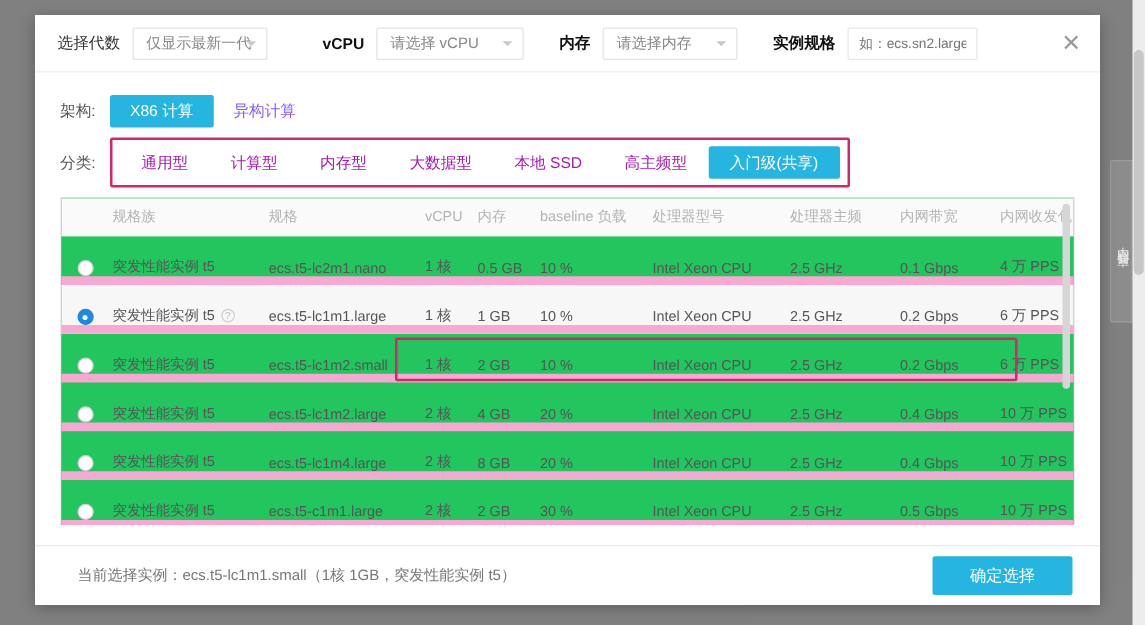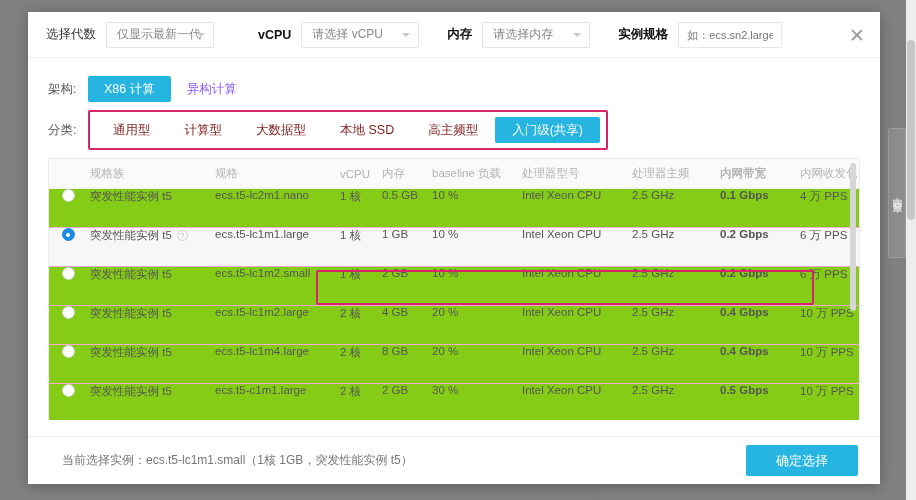--- a/index.html
+++ b/index.html
@@ -189,69 +189,69 @@
     padding: 5px 6px;
     box-sizing: border-box;
   }
   .cat-chip {
     display: inline-flex;
     align-items: center;
     justify-content: center;
     height: 26px;
     padding: 0 17px;
     font-size: 12.5px;
-    color: #7f1d1d;
+    color: #a21caf;
     border-radius: 2px;
     cursor: pointer;
     white-space: nowrap;
   }
   .cat-chip.active { background: #25b5e0; color: #fff; }
 
   
   .table-outer {
     position: relative;
     margin-top: 8px;
     height: 262px;
     border: 1px solid #ececec;
     border-bottom: none;
     box-sizing: border-box;
     overflow: hidden;
-    background: #84cc16;
+    background: #22c55e;
   }
   .thead {
     display: flex;
     align-items: center;
     height: 30px;
     background: #fafafa;
     border-bottom: 1px solid #efefef;
     font-size: 11.5px;
     color: #b3b3b3;
     box-sizing: border-box;
   }
   .trow {
     display: flex;
-    align-items: flex-start;
+    align-items: flex-end;
     height: 39px;
-    border-bottom: 1px solid #f9a8d4;
+    border-bottom: 7px solid #f9a8d4;
     font-size: 11.5px;
     color: #555;
     box-sizing: border-box;
     position: relative;
   }
   .trow.selected { background: #f7f7f7; }
 
   .c-radio { flex: 0 0 38px; display: flex; justify-content: center; }
   .c-family{ flex: 0 0 125px; padding-left: 3px; display:flex; align-items:center; gap:5px;}
   .c-spec  { flex: 0 0 125px; }
   .c-vcpu  { flex: 0 0 42px; }
   .c-mem   { flex: 0 0 50px; }
   .c-base  { flex: 0 0 90px; }
   .c-cpu   { flex: 0 0 110px; }
   .c-freq  { flex: 0 0 88px; }
-  .c-band  { flex: 0 0 80px; font-weight: bold; }
+  .c-band  { flex: 0 0 80px; }
   .c-pps   { flex: 0 0 80px; }
 
   .radio {
     width: 13px; height: 13px;
     border: 1px solid #d2d2d2;
     border-radius: 50%;
     background: #fff;
     box-sizing: border-box;
     cursor: pointer;
   }
@@ -393,20 +393,21 @@
         <span class="row-key">架构:</span>
         <span class="chip active">X86 计算</span>
         <span class="chip">异构计算</span>
       </div>
 
       <div class="row-cat">
         <span class="row-key">分类:</span>
         <div class="cat-wrap">
           <span class="cat-chip">通用型</span>
           <span class="cat-chip">计算型</span>
+          <span class="cat-chip">内存型</span>
           <span class="cat-chip">大数据型</span>
           <span class="cat-chip">本地 SSD</span>
           <span class="cat-chip">高主频型</span>
           <span class="cat-chip active">入门级(共享)</span>
         </div>
       </div>
 
       <div class="table-outer">
         <div class="thead">
           <div class="c-radio"></div>

